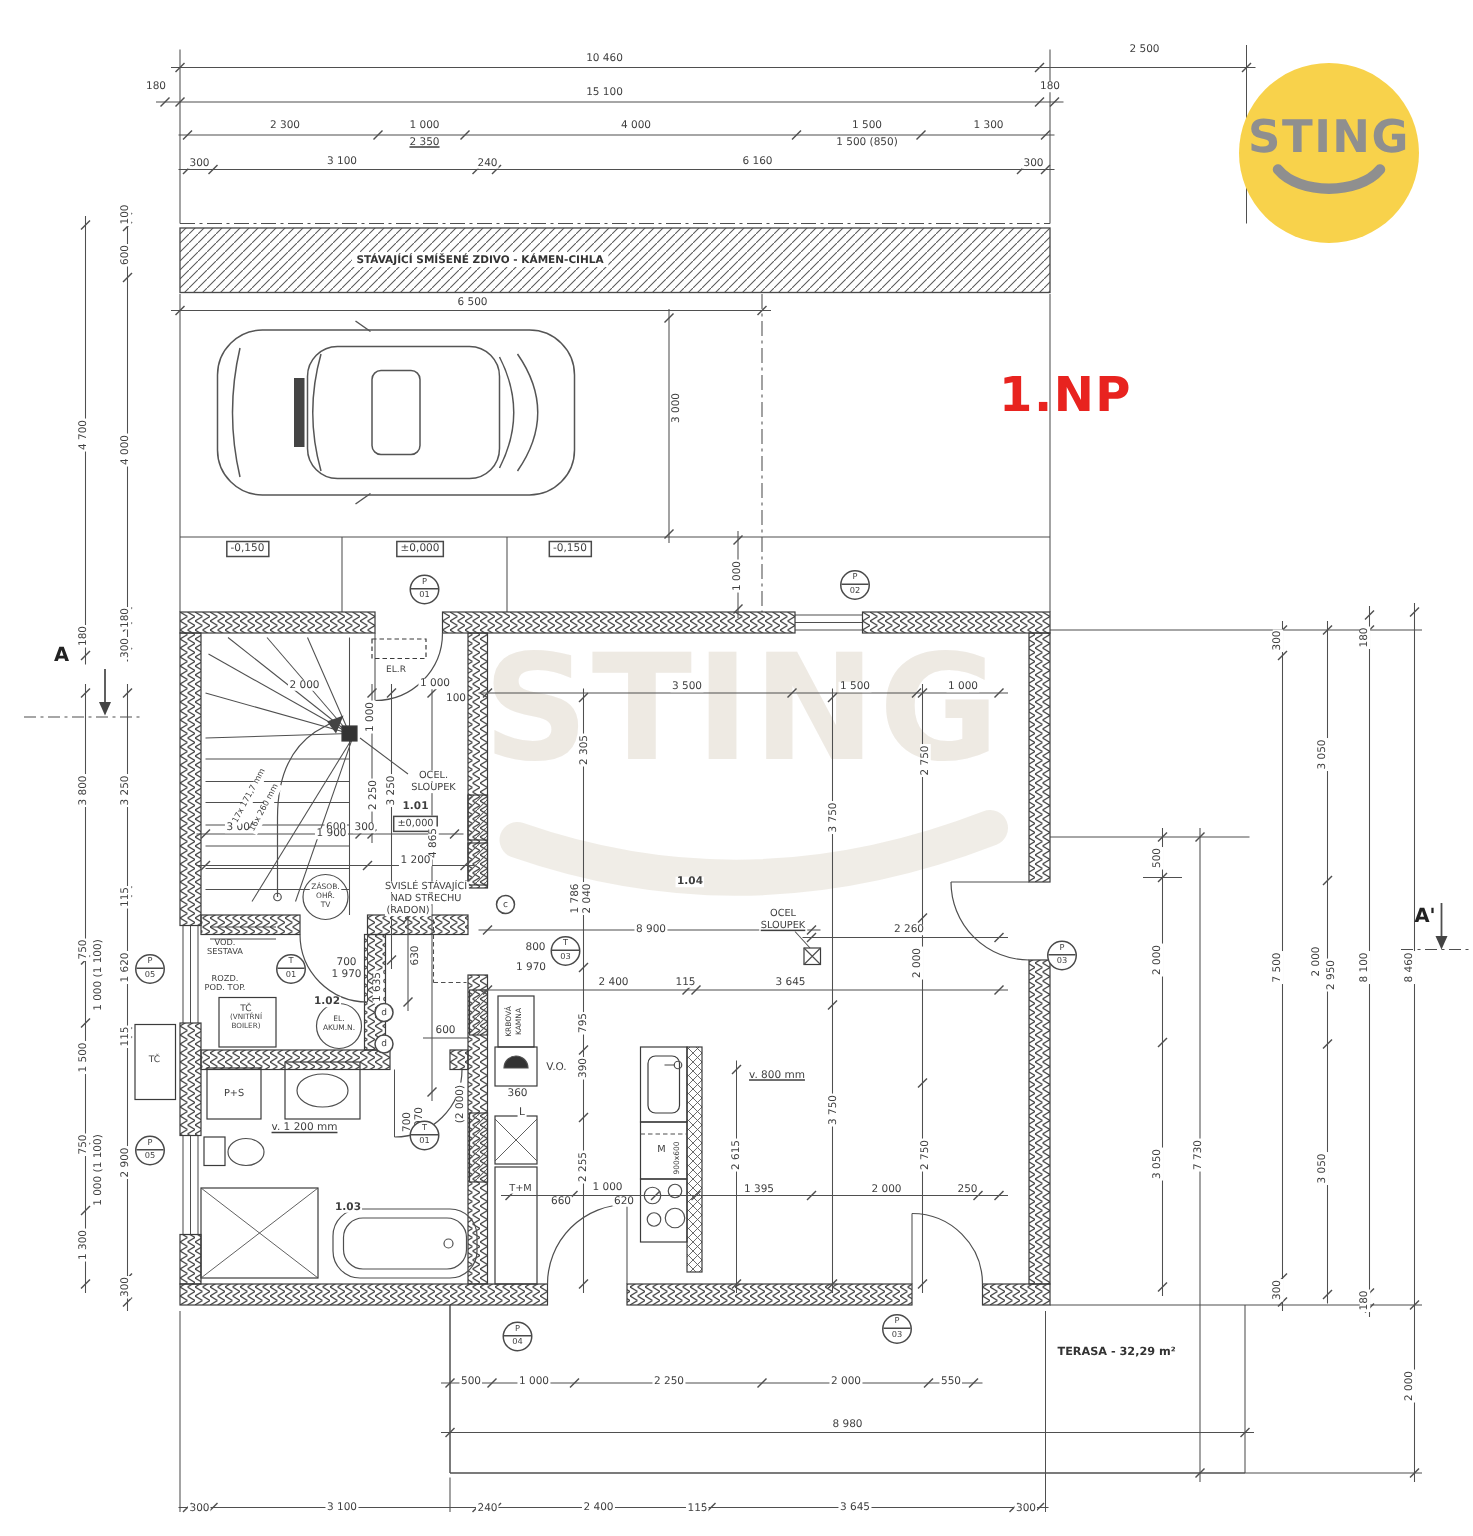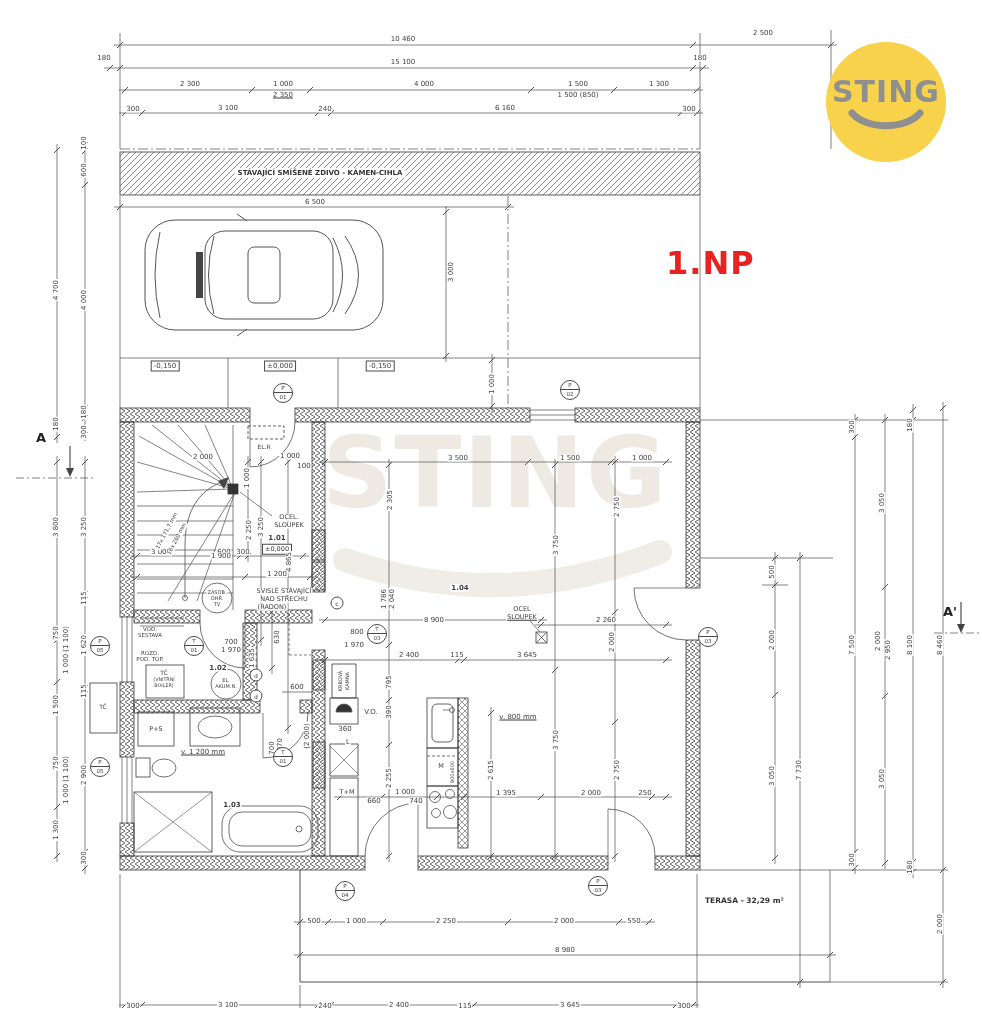--- a/index.html
+++ b/index.html
@@ -467,21 +467,21 @@
       <div class="ann" style="left: 347px; top: 681px; font-size: 5px; transform: translate(-50%, -50%) rotate(-90deg);">KAMNA</div>
       <div class="ann" style="left: 371px; top: 712px; font-size: 7px; transform: translate(-50%, -50%);">V.O.</div>
       <div class="ann" style="left: 345px; top: 729px; font-size: 7px; transform: translate(-50%, -50%);">360</div>
       <div class="ann" style="left: 348px; top: 742px; font-size: 7px; transform: translate(-50%, -50%);">L</div>
       <div class="ann" style="left: 347px; top: 792px; font-size: 6.5px; transform: translate(-50%, -50%);">T+M</div>
       <div class="ann" style="left: 389px; top: 682px; font-size: 7px; transform: translate(-50%, -50%) rotate(-90deg);">795</div>
       <div class="ann" style="left: 389px; top: 712px; font-size: 7px; transform: translate(-50%, -50%) rotate(-90deg);">390</div>
       <div class="ann" style="left: 389px; top: 778px; font-size: 7px; transform: translate(-50%, -50%) rotate(-90deg);">2 255</div>
       <div class="ann" style="left: 374px; top: 801px; font-size: 7px; transform: translate(-50%, -50%);">660</div>
       <div class="ann" style="left: 405px; top: 792px; font-size: 7px; transform: translate(-50%, -50%);">1 000</div>
-      <div class="ann" style="left: 416px; top: 801px; font-size: 7px; transform: translate(-50%, -50%);">740</div>
+      <div class="ann" style="left: 416px; top: 801px; font-size: 7px; transform: translate(-50%, -50%);">620</div>
       <div class="ann" style="left: 441px; top: 766px; font-size: 6.5px; transform: translate(-50%, -50%);">M</div>
       <div class="ann" style="left: 452px; top: 772px; font-size: 5px; transform: translate(-50%, -50%) rotate(-90deg);">900x600</div>
       <div class="ann" style="left: 491px; top: 770px; font-size: 7px; transform: translate(-50%, -50%) rotate(-90deg);">2 615</div>
       <div class="ann u" style="left: 518px; top: 717px; font-size: 7px; transform: translate(-50%, -50%);">v. 800 mm</div>
       <div class="ann" style="left: 458px; top: 458px; font-size: 7px; transform: translate(-50%, -50%);">3 500</div>
       <div class="ann" style="left: 570px; top: 458px; font-size: 7px; transform: translate(-50%, -50%);">1 500</div>
       <div class="ann" style="left: 642px; top: 458px; font-size: 7px; transform: translate(-50%, -50%);">1 000</div>
       <div class="ann" style="left: 390px; top: 500px; font-size: 7px; transform: translate(-50%, -50%) rotate(-90deg);">2 305</div>
       <div class="ann" style="left: 556px; top: 545px; font-size: 7px; transform: translate(-50%, -50%) rotate(-90deg);">3 750</div>
       <div class="ann" style="left: 617px; top: 507px; font-size: 7px; transform: translate(-50%, -50%) rotate(-90deg);">2 750</div>

